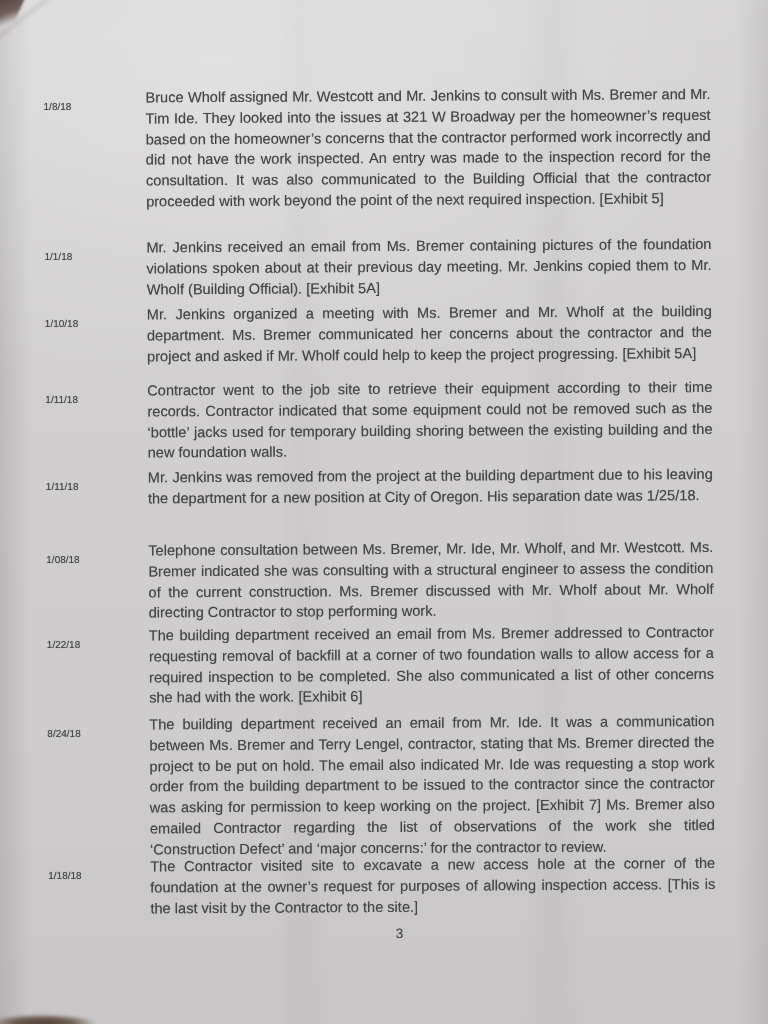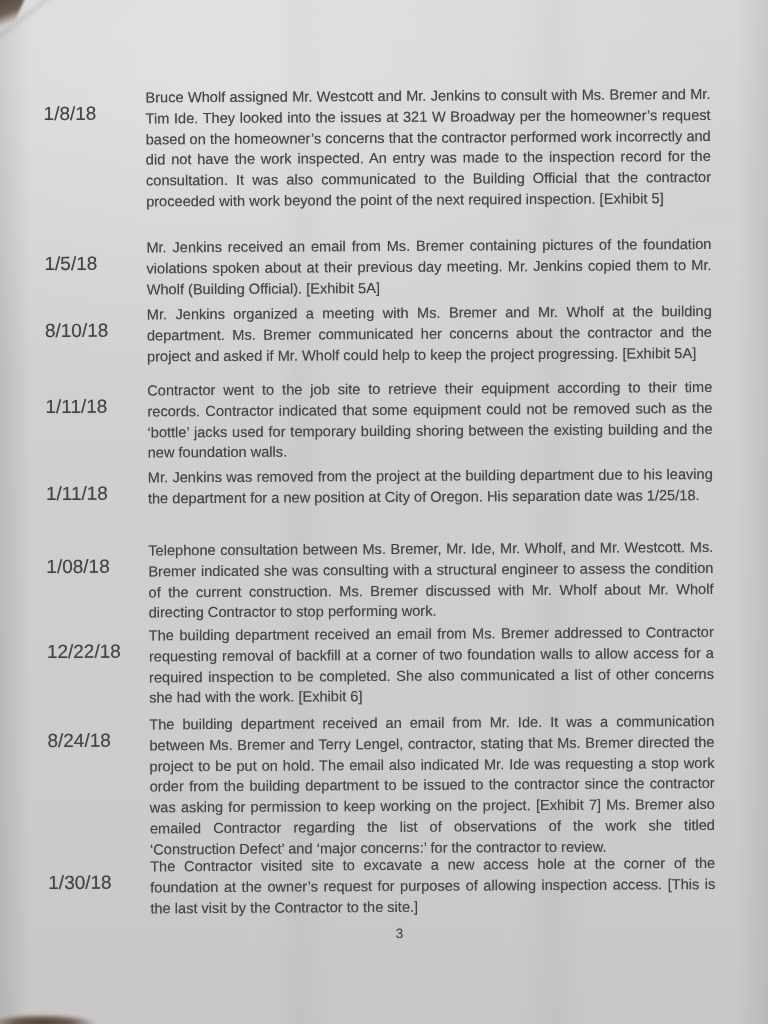--- a/index.html
+++ b/index.html
@@ -59,22 +59,22 @@
   .doc {
     position: absolute; inset: 0;
     transform: rotate(-0.35deg);
     transform-origin: 50% 50%;
     color: #454547;
     text-shadow: 0 0 0.8px rgba(69,69,71,0.55);
   }
 
   .entry { position: absolute; left: 0; width: 768px; }
   .entry-date {
-    position: absolute; left: 46px; top: 16px;
-    font-size: 19px; line-height: 20.8px;
+    position: absolute; left: 46px; top: 9px;
+    font-size: 10px; line-height: 20.8px;
     white-space: nowrap;
   }
   .entry-text {
     position: absolute; left: 148px; top: 0;
     width: 565px;
     font-size: 14.6px; line-height: 20.8px;
     text-align: justify;
   }
 
   .page-number {
@@ -106,55 +106,55 @@
   <div class="corner-mark-bottom"></div>
 
   <div class="doc">
 
     <div class="entry e0">
       <span class="entry-date">1/8/18</span>
       <div class="entry-text">Bruce Wholf assigned Mr. Westcott and Mr. Jenkins to consult with Ms. Bremer and Mr. Tim Ide. They looked into the issues at 321 W Broadway per the homeowner’s request based on the homeowner’s concerns that the contractor performed work incorrectly and did not have the work inspected. An entry was made to the inspection record for the consultation. It was also communicated to the Building Official that the contractor proceeded with work beyond the point of the next required inspection. [Exhibit 5]</div>
     </div>
 
     <div class="entry e1">
-      <span class="entry-date">1/5/18</span>
+      <span class="entry-date">1/1/18</span>
       <div class="entry-text">Mr. Jenkins received an email from Ms. Bremer containing pictures of the foundation violations spoken about at their previous day meeting. Mr. Jenkins copied them to Mr. Wholf (Building Official). [Exhibit 5A]</div>
     </div>
 
     <div class="entry e2">
-      <span class="entry-date">8/10/18</span>
+      <span class="entry-date">1/10/18</span>
       <div class="entry-text">Mr. Jenkins organized a meeting with Ms. Bremer and Mr. Wholf at the building department. Ms. Bremer communicated her concerns about the contractor and the project and asked if Mr. Wholf could help to keep the project progressing. [Exhibit 5A]</div>
     </div>
 
     <div class="entry e3">
       <span class="entry-date">1/11/18</span>
       <div class="entry-text">Contractor went to the job site to retrieve their equipment according to their time records. Contractor indicated that some equipment could not be removed such as the ‘bottle’ jacks used for temporary building shoring between the existing building and the new foundation walls.</div>
     </div>
 
     <div class="entry e4">
       <span class="entry-date">1/11/18</span>
       <div class="entry-text">Mr. Jenkins was removed from the project at the building department due to his leaving the department for a new position at City of Oregon. His separation date was 1/25/18.</div>
     </div>
 
     <div class="entry e5">
       <span class="entry-date">1/08/18</span>
       <div class="entry-text">Telephone consultation between Ms. Bremer, Mr. Ide, Mr. Wholf, and Mr. Westcott. Ms. Bremer indicated she was consulting with a structural engineer to assess the condition of the current construction. Ms. Bremer discussed with Mr. Wholf about Mr. Wholf directing Contractor to stop performing work.</div>
     </div>
 
     <div class="entry e6">
-      <span class="entry-date">12/22/18</span>
+      <span class="entry-date">1/22/18</span>
       <div class="entry-text">The building department received an email from Ms. Bremer addressed to Contractor requesting removal of backfill at a corner of two foundation walls to allow access for a required inspection to be completed. She also communicated a list of other concerns she had with the work. [Exhibit 6]</div>
     </div>
 
     <div class="entry e7">
       <span class="entry-date">8/24/18</span>
       <div class="entry-text">The building department received an email from Mr. Ide. It was a communication between Ms. Bremer and Terry Lengel, contractor, stating that Ms. Bremer directed the project to be put on hold. The email also indicated Mr. Ide was requesting a stop work order from the building department to be issued to the contractor since the contractor was asking for permission to keep working on the project. [Exhibit 7] Ms. Bremer also emailed Contractor regarding the list of observations of the work she titled ‘Construction Defect’ and ‘major concerns:’ for the contractor to review.</div>
     </div>
 
     <div class="entry e8">
-      <span class="entry-date">1/30/18</span>
+      <span class="entry-date">1/18/18</span>
       <div class="entry-text">The Contractor visited site to excavate a new access hole at the corner of the foundation at the owner’s request for purposes of allowing inspection access. [This is the last visit by the Contractor to the site.]</div>
     </div>
 
     <div class="page-number">3</div>
 
   </div>
 </div>
 
 </body></html>

